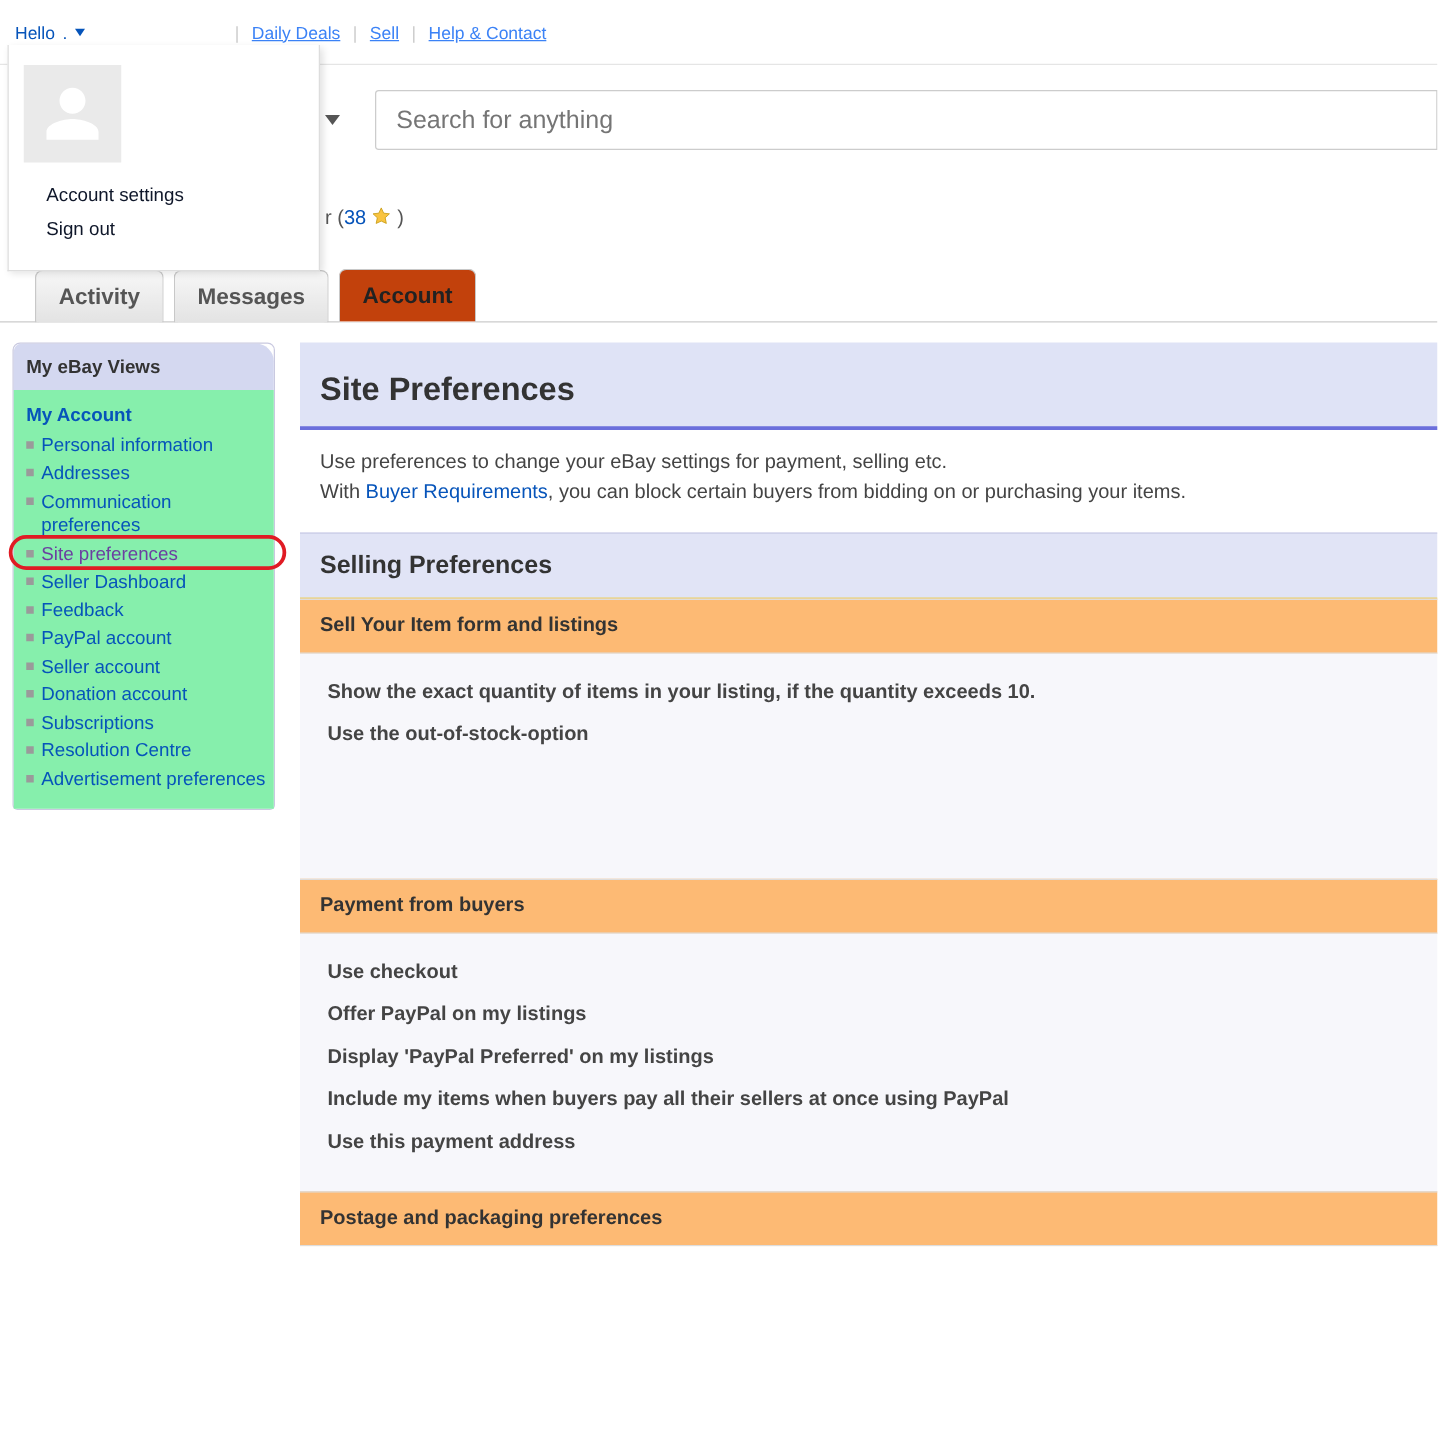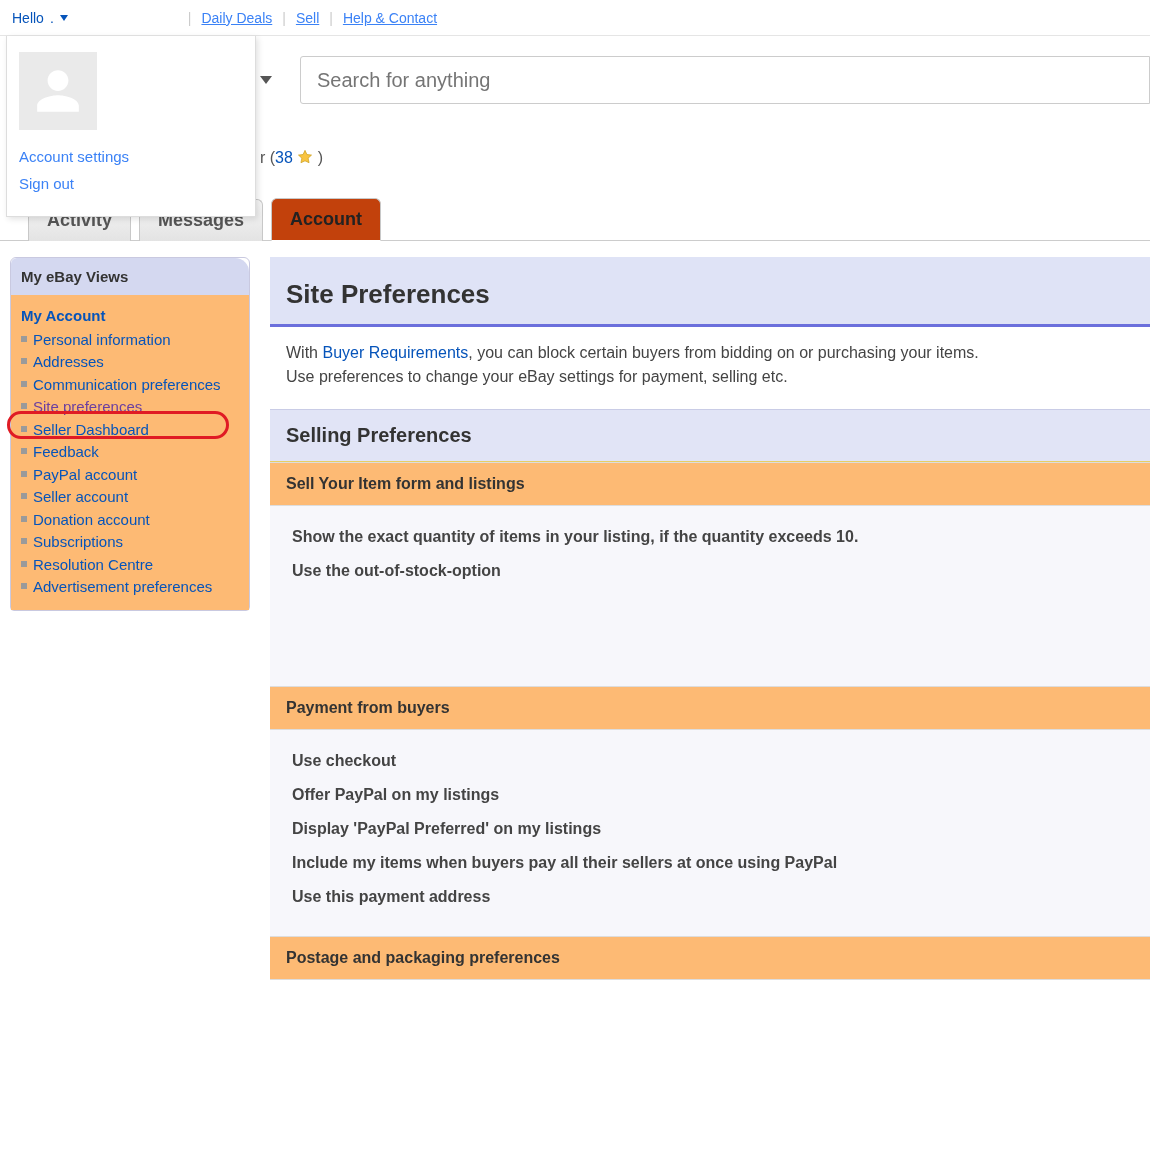--- a/index.html
+++ b/index.html
@@ -8,21 +8,21 @@
     font-family: Arial, Helvetica, sans-serif;
     font-size: 14px;
     color: #333;
     background: #fff;
     width: 1150px;
   }
   a { color: #0654ba; text-decoration: none; }
 
   
   .topbar {
-    height: 36px;
+    height: 52px;
     border-bottom: 1px solid #e5e5e5;
     display: flex;
     align-items: center;
     padding: 0 12px;
     font-size: 14px;
     color: #555;
     position: relative;
   }
   .topbar .sep { color: #ccc; margin: 0 10px; }
   .topbar-link { color: #3b82f6; cursor: pointer; text-decoration: underline; }
@@ -57,21 +57,21 @@
     z-index: 50;
     padding: 16px 12px 14px 12px;
   }
   .avatar {
     width: 78px; height: 78px;
     background: #eaeaea;
     display: flex; align-items: center; justify-content: center;
     margin-bottom: 18px;
   }
   .avatar svg { width: 50px; height: 50px; fill: #fff; }
-  .hello-dropdown .dd-link { display:block; color:#3b82f6; margin: 10px 0; cursor:pointer; font-size:15px; }
+  .hello-dropdown .dd-link { display:block; color:#0f172a; margin: 10px 18px; cursor:pointer; font-size:15px; }
 
   
   .search-row {
     display: flex;
     align-items: center;
     padding: 20px 0 20px 270px;
     position: relative;
   }
   .cat-caret {
     position: absolute;
@@ -151,34 +151,34 @@
   
   .main {
     display: flex;
     padding: 16px 0 0 10px;
     gap: 20px;
     align-items: flex-start;
   }
 
   
   .sidebar {
-    width: 240px;
+    width: 210px;
     border: 1px solid #c9c9e0;
     border-radius: 6px 6px 4px 4px;
     overflow: visible;
     position: relative;
   }
   .sidebar-head {
     background: #d4d8f0;
     border-radius: 6px 14px 0 0;
     padding: 10px 10px;
     font-weight: bold;
     font-size: 15px;
   }
-  .sidebar-body { padding: 8px 6px 12px 10px; background:#fdba74; }
+  .sidebar-body { padding: 8px 6px 12px 10px; background:#86efac; }
   .side-title { color:#0654ba; font-weight:bold; font-size:15px; margin: 4px 0 4px 0; }
   .side-item {
     display: flex;
     align-items: flex-start;
     gap: 6px;
     font-size: 15px;
     line-height: 1.3;
     padding: 1.5px 0;
     cursor: pointer;
   }
@@ -345,24 +345,24 @@
         </div>
     </div>
     <div class="highlight-ring" id="ring" style="top: 153px;"></div>
   </div>
 
   <div class="content">
     <div class="panel-title-wrap">
       <h1>Site Preferences</h1>
     </div>
     <div class="intro">
+      <div>Use preferences to change your eBay settings for payment, selling etc.</div>
       <div>
         <span>With </span><a>Buyer Requirements</a><span>, you can block certain buyers from bidding on or purchasing your items.</span>
       </div>
-      <div>Use preferences to change your eBay settings for payment, selling etc.</div>
     </div>
 
     <div class="section-head">Selling Preferences</div>
 
     <div class="subhead">Sell Your Item form and listings</div>
     <div class="pref-block" style="min-height:180px">
       <div class="pref-line">Show the exact quantity of items in your listing, if the quantity exceeds 10.</div>
       <div class="pref-line">Use the out-of-stock-option</div>
     </div>
 

